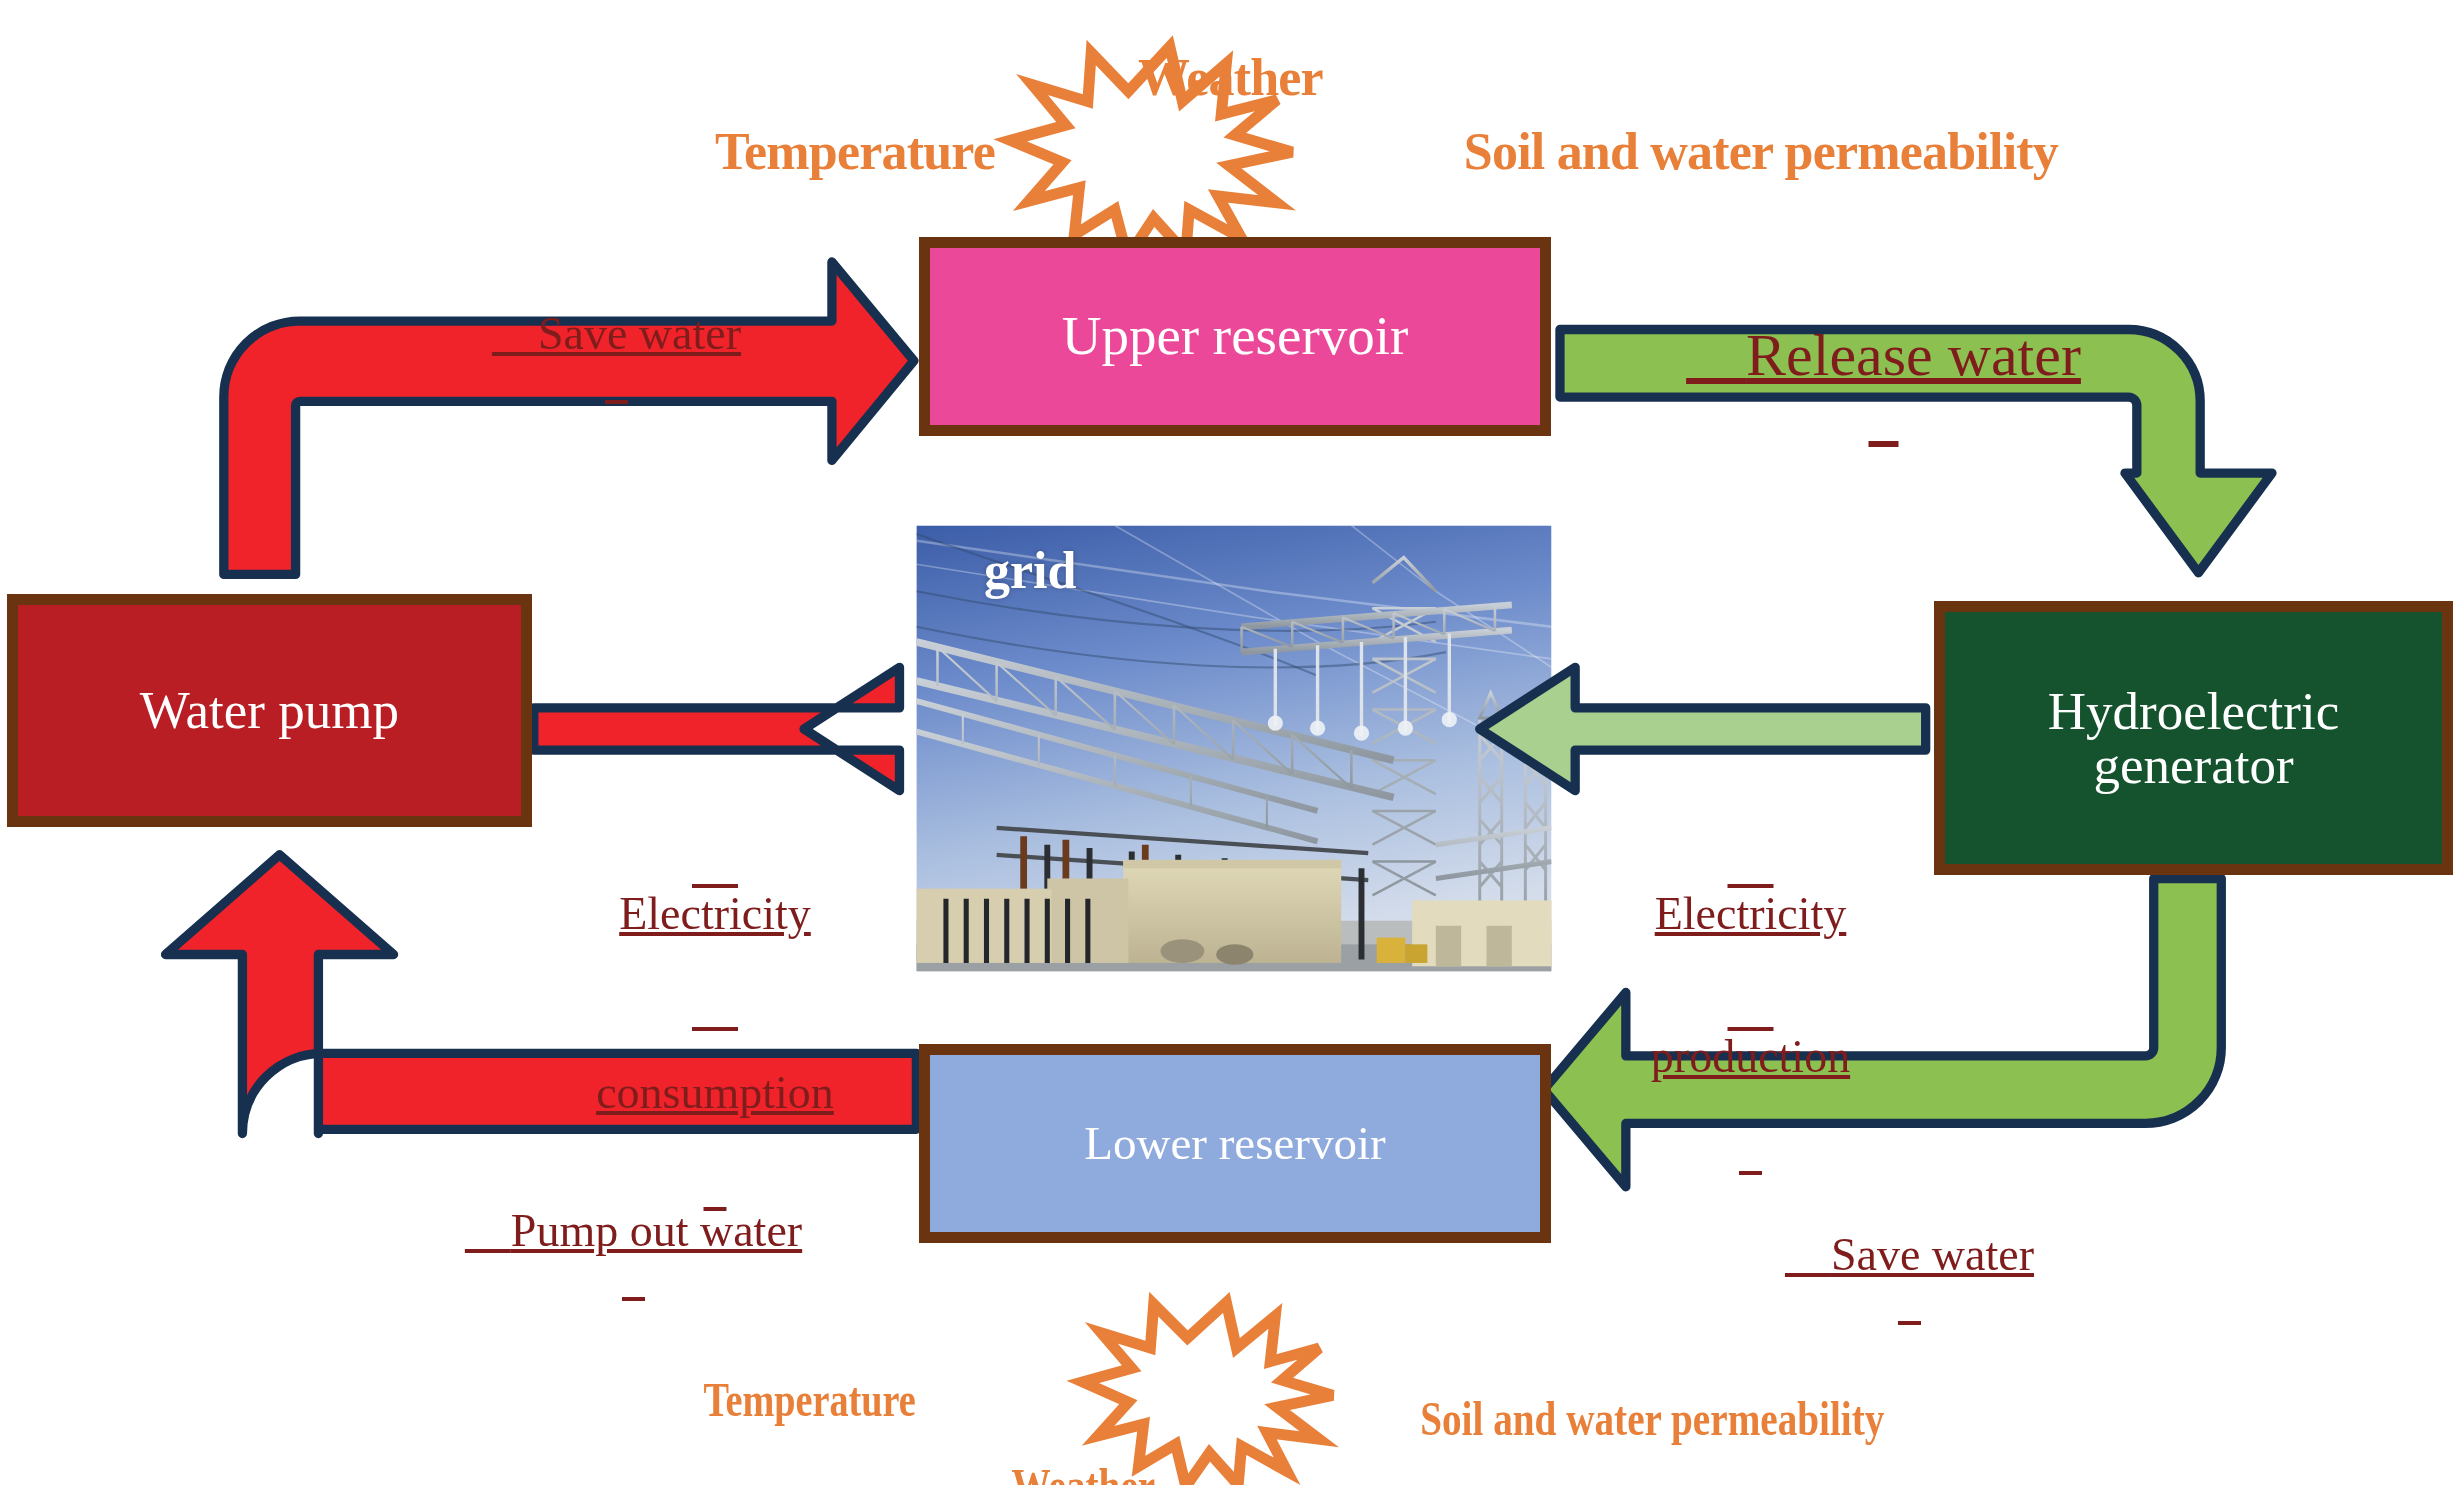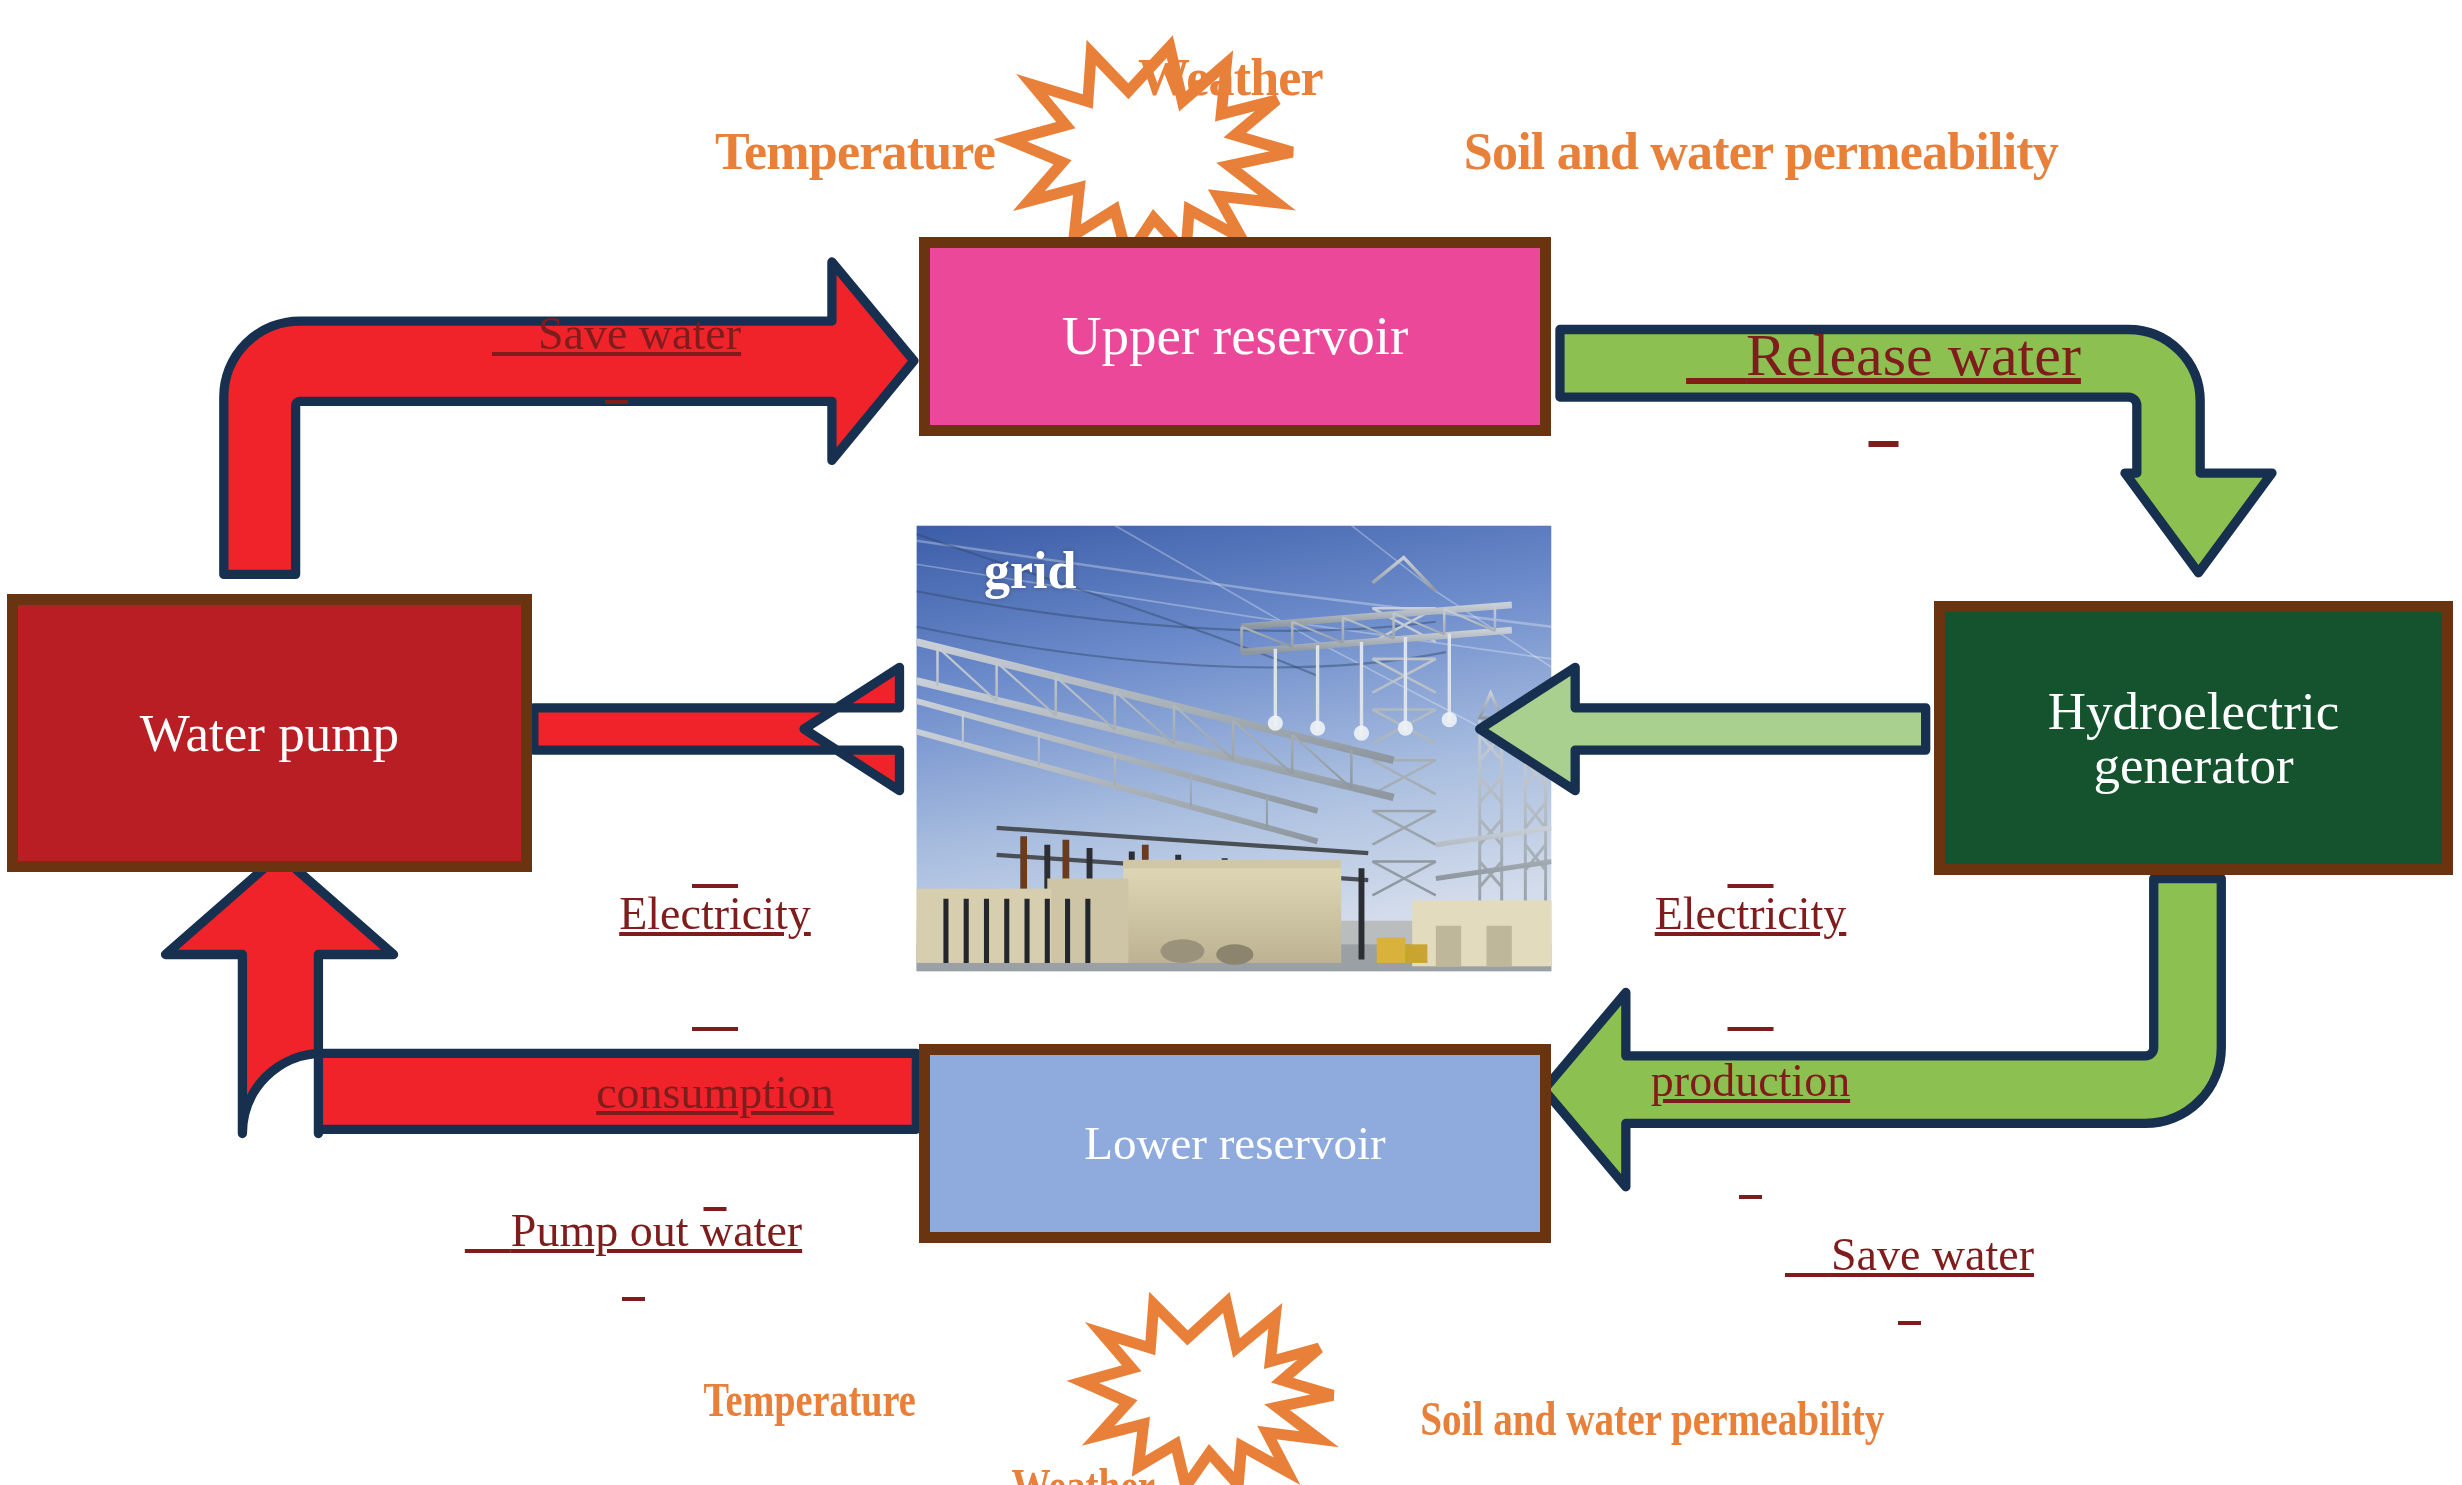--- a/index.html
+++ b/index.html
@@ -322,21 +322,21 @@
 
   <div class="node-box" style="left:1934px;top:601px;width:519px;height:274px;background:#14532d;border:11px solid #6B3410;font-size:53px;flex-direction:column;">
     <span class="node-label">Hydroelectric</span>
     <span class="node-label">generator</span>
   </div>
 
   <div class="node-box" style="left:919px;top:1044px;width:632px;height:199px;background:#8FAADC;border:11px solid #6B3410;font-size:47px;">
     <span class="node-label">Lower reservoir</span>
   </div>
 
-  <div class="node-box" style="left:6.8px;top:594px;width:525px;height:278px;background:#B81E24;border:11px solid #6B3410;font-size:53px;">
+  <div class="node-box" style="left:6.8px;top:594px;width:525px;height:233px;background:#B81E24;border:11px solid #6B3410;font-size:53px;">
     <span class="node-label">Water pump</span>
   </div>
 
   <div class="grid-caption" style="left:984px;top:541px;font-size:52px;">
     <span>grid</span>
   </div>
 
   <div class="flow-label" style="left:439px;top:262px;width:355px;font-size:46px;">
     <span>Save water</span>
   </div>
@@ -345,21 +345,21 @@
     <span>Release water</span>
   </div>
 
   <div class="flow-label" style="left:525px;top:794px;width:380px;font-size:46px;">
     <span style="display:block;">Electricity</span>
     <span style="display:block;margin-top:36px;">consumption</span>
   </div>
 
   <div class="flow-label" style="left:1573px;top:794px;width:355px;font-size:46px;">
     <span style="display:block;">Electricity</span>
-    <span style="display:block;margin-top:24px;">production</span>
+    <span style="display:block;">production</span>
   </div>
 
   <div class="flow-label" style="left:1732px;top:1183px;width:355px;font-size:46px;">
     <span>Save water</span>
   </div>
 
   <div class="flow-label" style="left:380px;top:1159px;width:507px;font-size:46px;">
     <span>Pump out water</span>
   </div>
 

